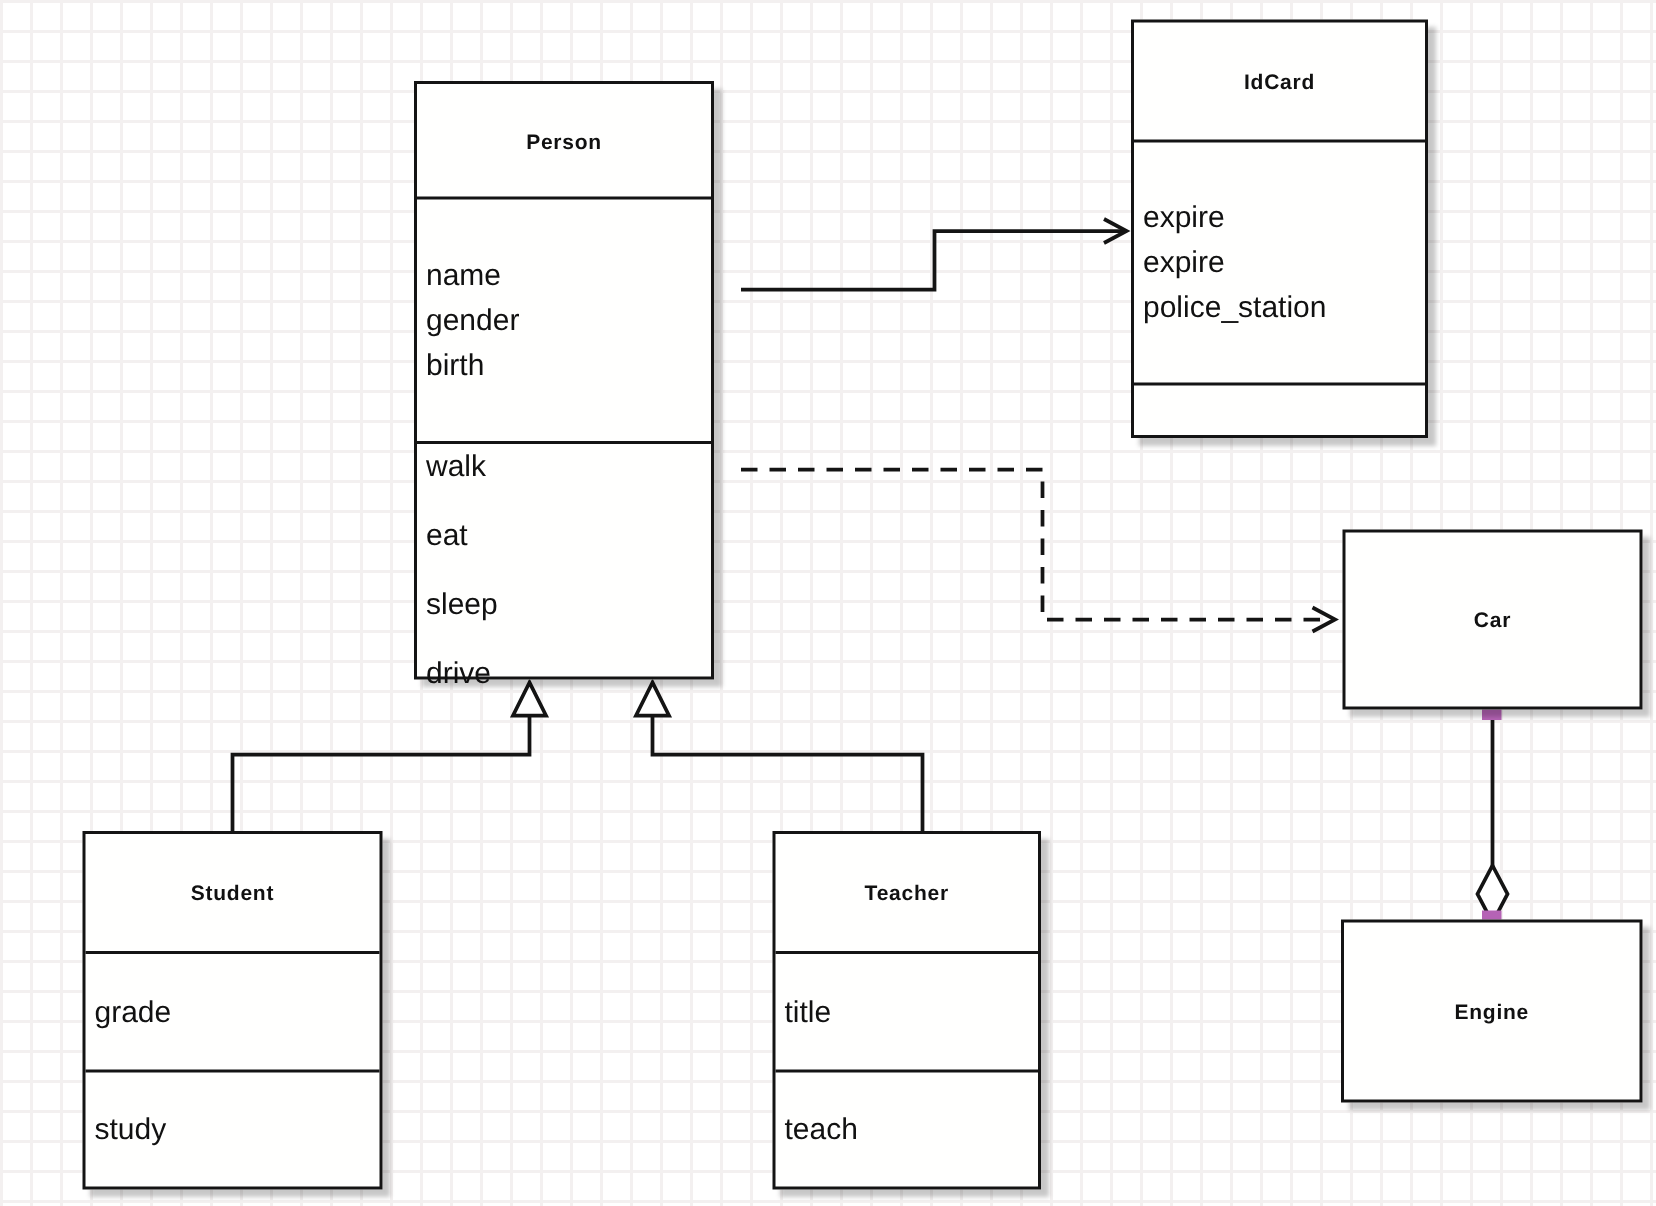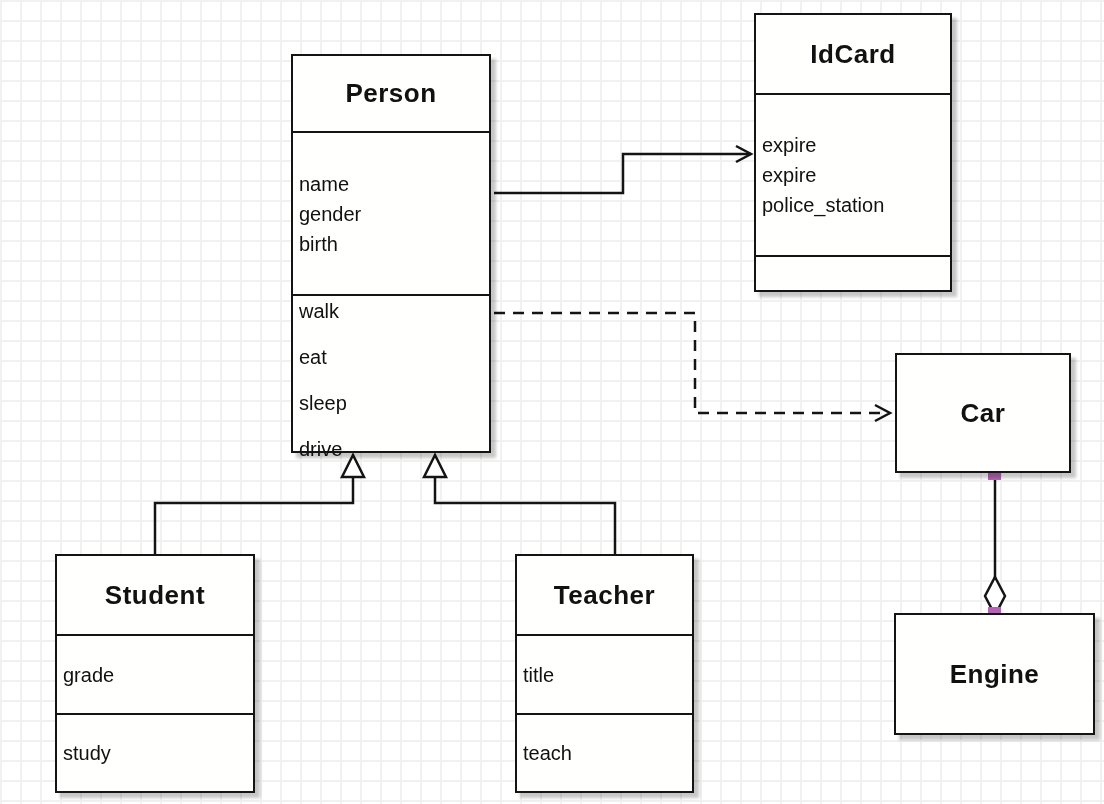--- a/index.html
+++ b/index.html
@@ -21,42 +21,42 @@
     box-sizing:border-box;
     background:#fffffe;
     border:2.5px solid #141414;
     box-shadow:5px 5px 3px rgba(0,0,0,0.22);
     display:flex;flex-direction:column;
   }
   .cmp{box-sizing:border-box;flex:0 0 auto;}
   .cmp.divided{border-top:2px solid #141414;}
   .cmp.title-cmp{
     display:flex;align-items:center;justify-content:center;
-    font-weight:bold;font-size:26px;letter-spacing:0.5px;
+    font-weight:bold;font-size:14px;letter-spacing:0.5px;
   }
   .cmp.member-cmp{
     display:flex;flex-direction:column;justify-content:center;
     padding-left:6px;font-size:20px;
   }
   .member{line-height:30px;white-space:nowrap;}
   .fill{flex:1 1 auto;}
 
-  #box-person {left:291px;top:54px;width:200px;height:399px;}
+  #box-person {left:276px;top:54px;width:200px;height:399px;}
   #box-person .t{height:75px;} #box-person .a{height:163px;justify-content:center;} #box-person .m{flex:1 1 auto;gap:16px;}
 
   #box-idcard {left:754px;top:13px;width:198px;height:279px;}
   #box-idcard .t{height:78px;} #box-idcard .a{height:162px;} #box-idcard .m{flex:1 1 auto;}
 
   #box-student {left:55px;top:554px;width:200px;height:239px;}
   #box-student .t{height:78px;text-align:right;} #box-student .a{height:79px;} #box-student .m{flex:1 1 auto;}
 
   #box-teacher {left:515px;top:554px;width:179px;height:239px;}
   #box-teacher .t{height:78px;} #box-teacher .a{height:79px;} #box-teacher .m{flex:1 1 auto;}
 
-  #box-car {left:895px;top:353px;width:176px;height:120px;}
+  #box-car {left:895px;top:353px;width:200px;height:120px;}
   #box-car .t{height:100%;}
 
   #box-engine {left:894px;top:613px;width:201px;height:122px;}
   #box-engine .t{height:100%;}
 
   .edge{stroke:#141414;stroke-width:2.5;fill:none;}
   .edge.dashed{stroke-dasharray:11 8;}
   .head-open{stroke:#141414;stroke-width:2.5;fill:none;}
   .head-tri{fill:#ffffff;stroke:#141414;stroke-width:2.5;}
   .head-diamond{fill:#ffffff;stroke:#141414;stroke-width:2.5;}

